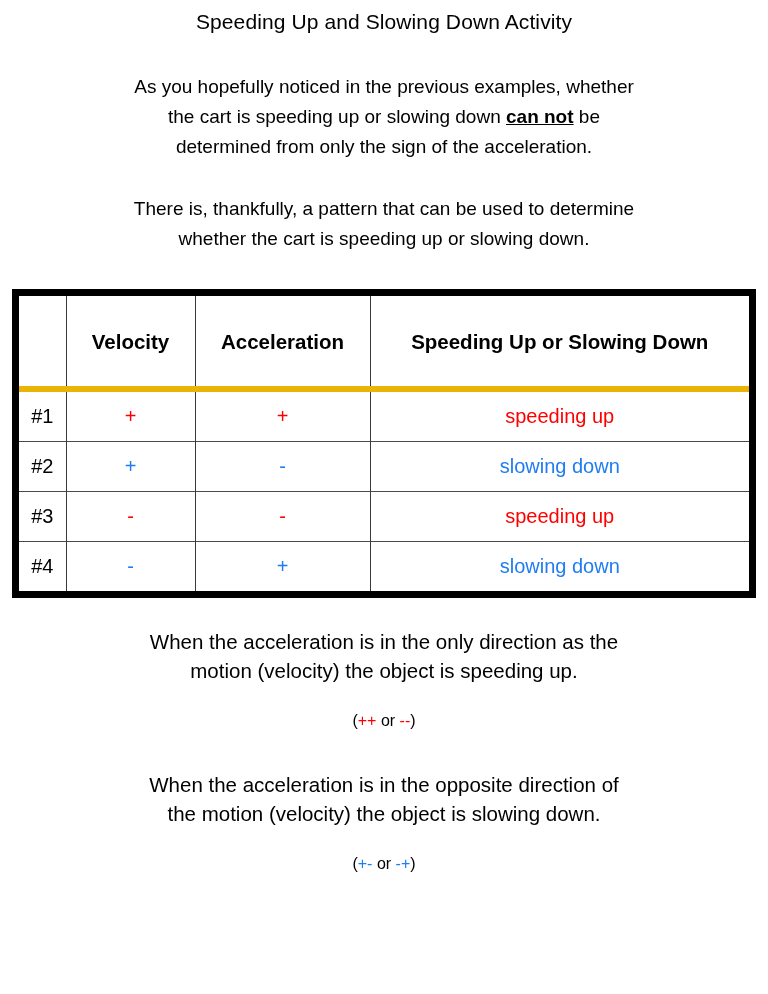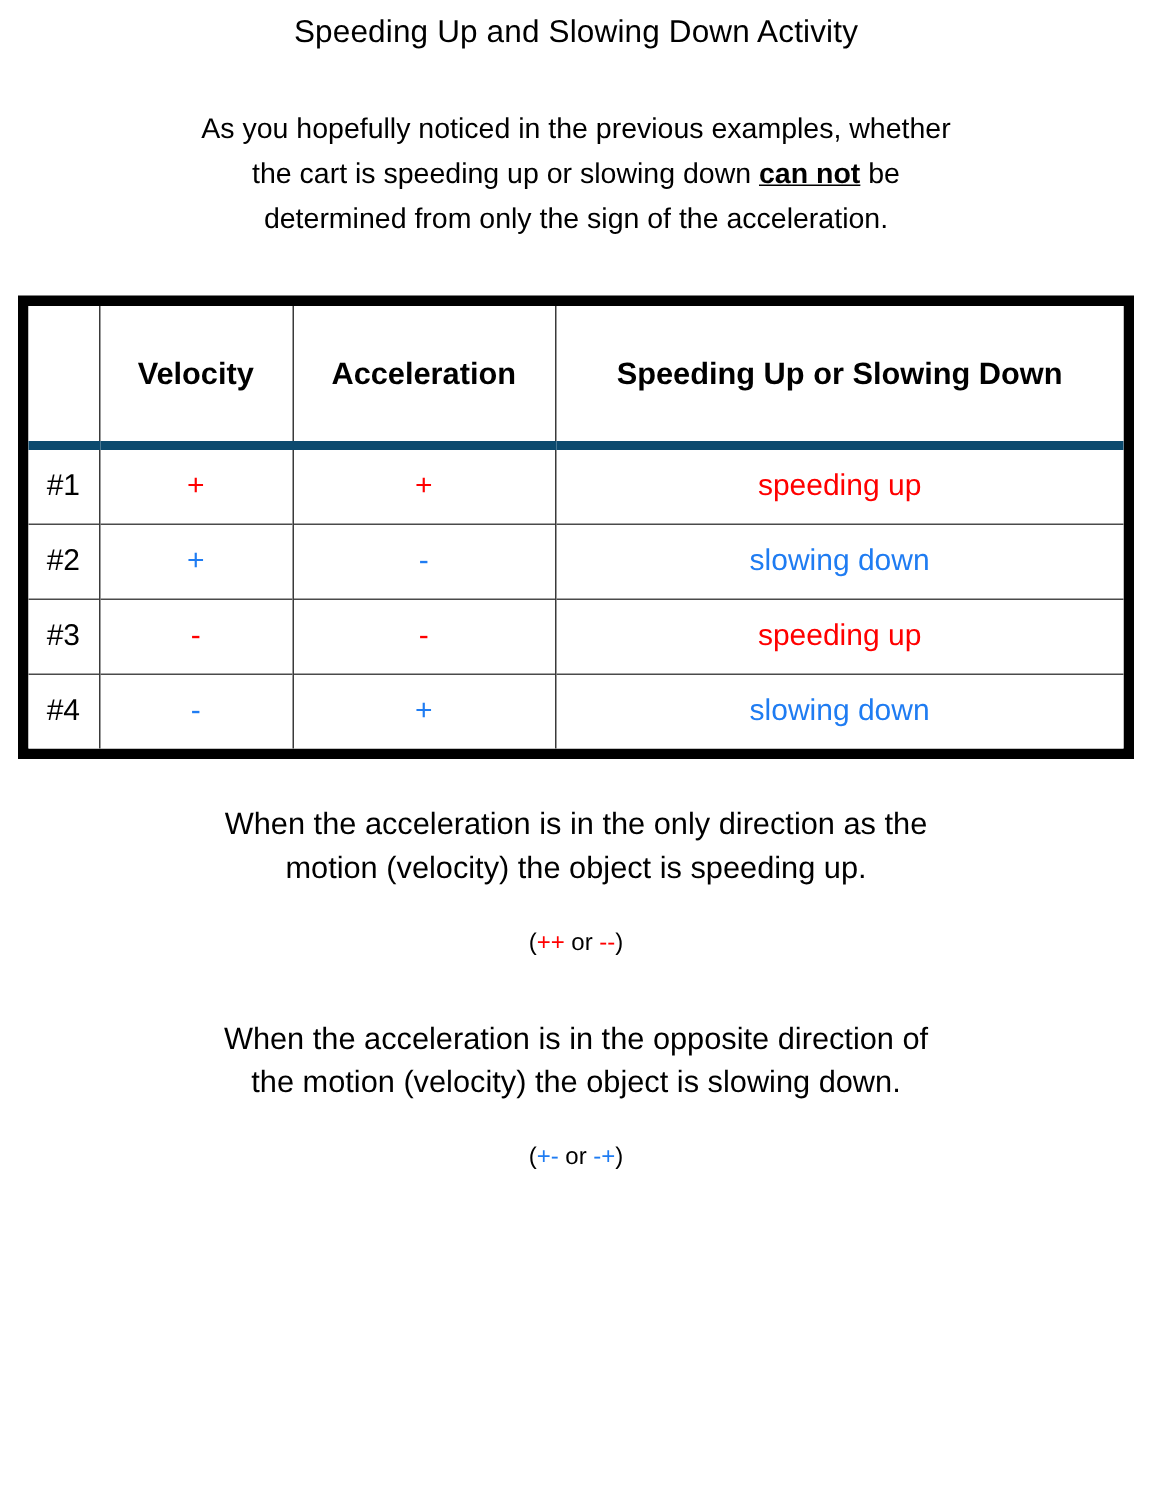--- a/index.html
+++ b/index.html
@@ -75,21 +75,21 @@
   table.rule-table th:last-child,
   table.rule-table td:last-child {
     border-right: none;
   }
 
   thead tr.header-row th {
     height: 84px;
     font-size: 20.5px;
     font-weight: bold;
     line-height: 25px;
-    border-bottom: 6px solid #0c4a6e;
+    border-bottom: 6px solid #eab308;
   }
   thead tr.header-row th.th-desc { padding: 3px 14px; }
 
   tbody tr.data-row td {
     height: 49px;
     font-size: 20px;
     border-top: 1.6px solid #4a4a4a;
   }
   tbody tr.data-row:first-child td { border-top: none; }
 
@@ -119,20 +119,24 @@
 <div class="page">
 
   <div class="slide-title">Speeding Up and Slowing Down Activity</div>
 
   <div class="para para-intro">
     <span>As you hopefully noticed in the previous examples, whether</span><br>
     <span>the cart is speeding up or slowing down </span><span class="bold-underline">can not</span><span> be</span><br>
     <span>determined from only the sign of the acceleration.</span>
   </div>
 
+  <div class="para para-pattern">
+    <span>There is, thankfully, a pattern that can be used to determine</span><br>
+    <span>whether the cart is speeding up or slowing down.</span>
+  </div>
 
   <div class="table-wrap">
     <table class="rule-table">
       <colgroup>
         <col class="c-num">
           <col class="c-vel">
           <col class="c-acc">
           <col class="c-desc">
       </colgroup>
       <thead>

